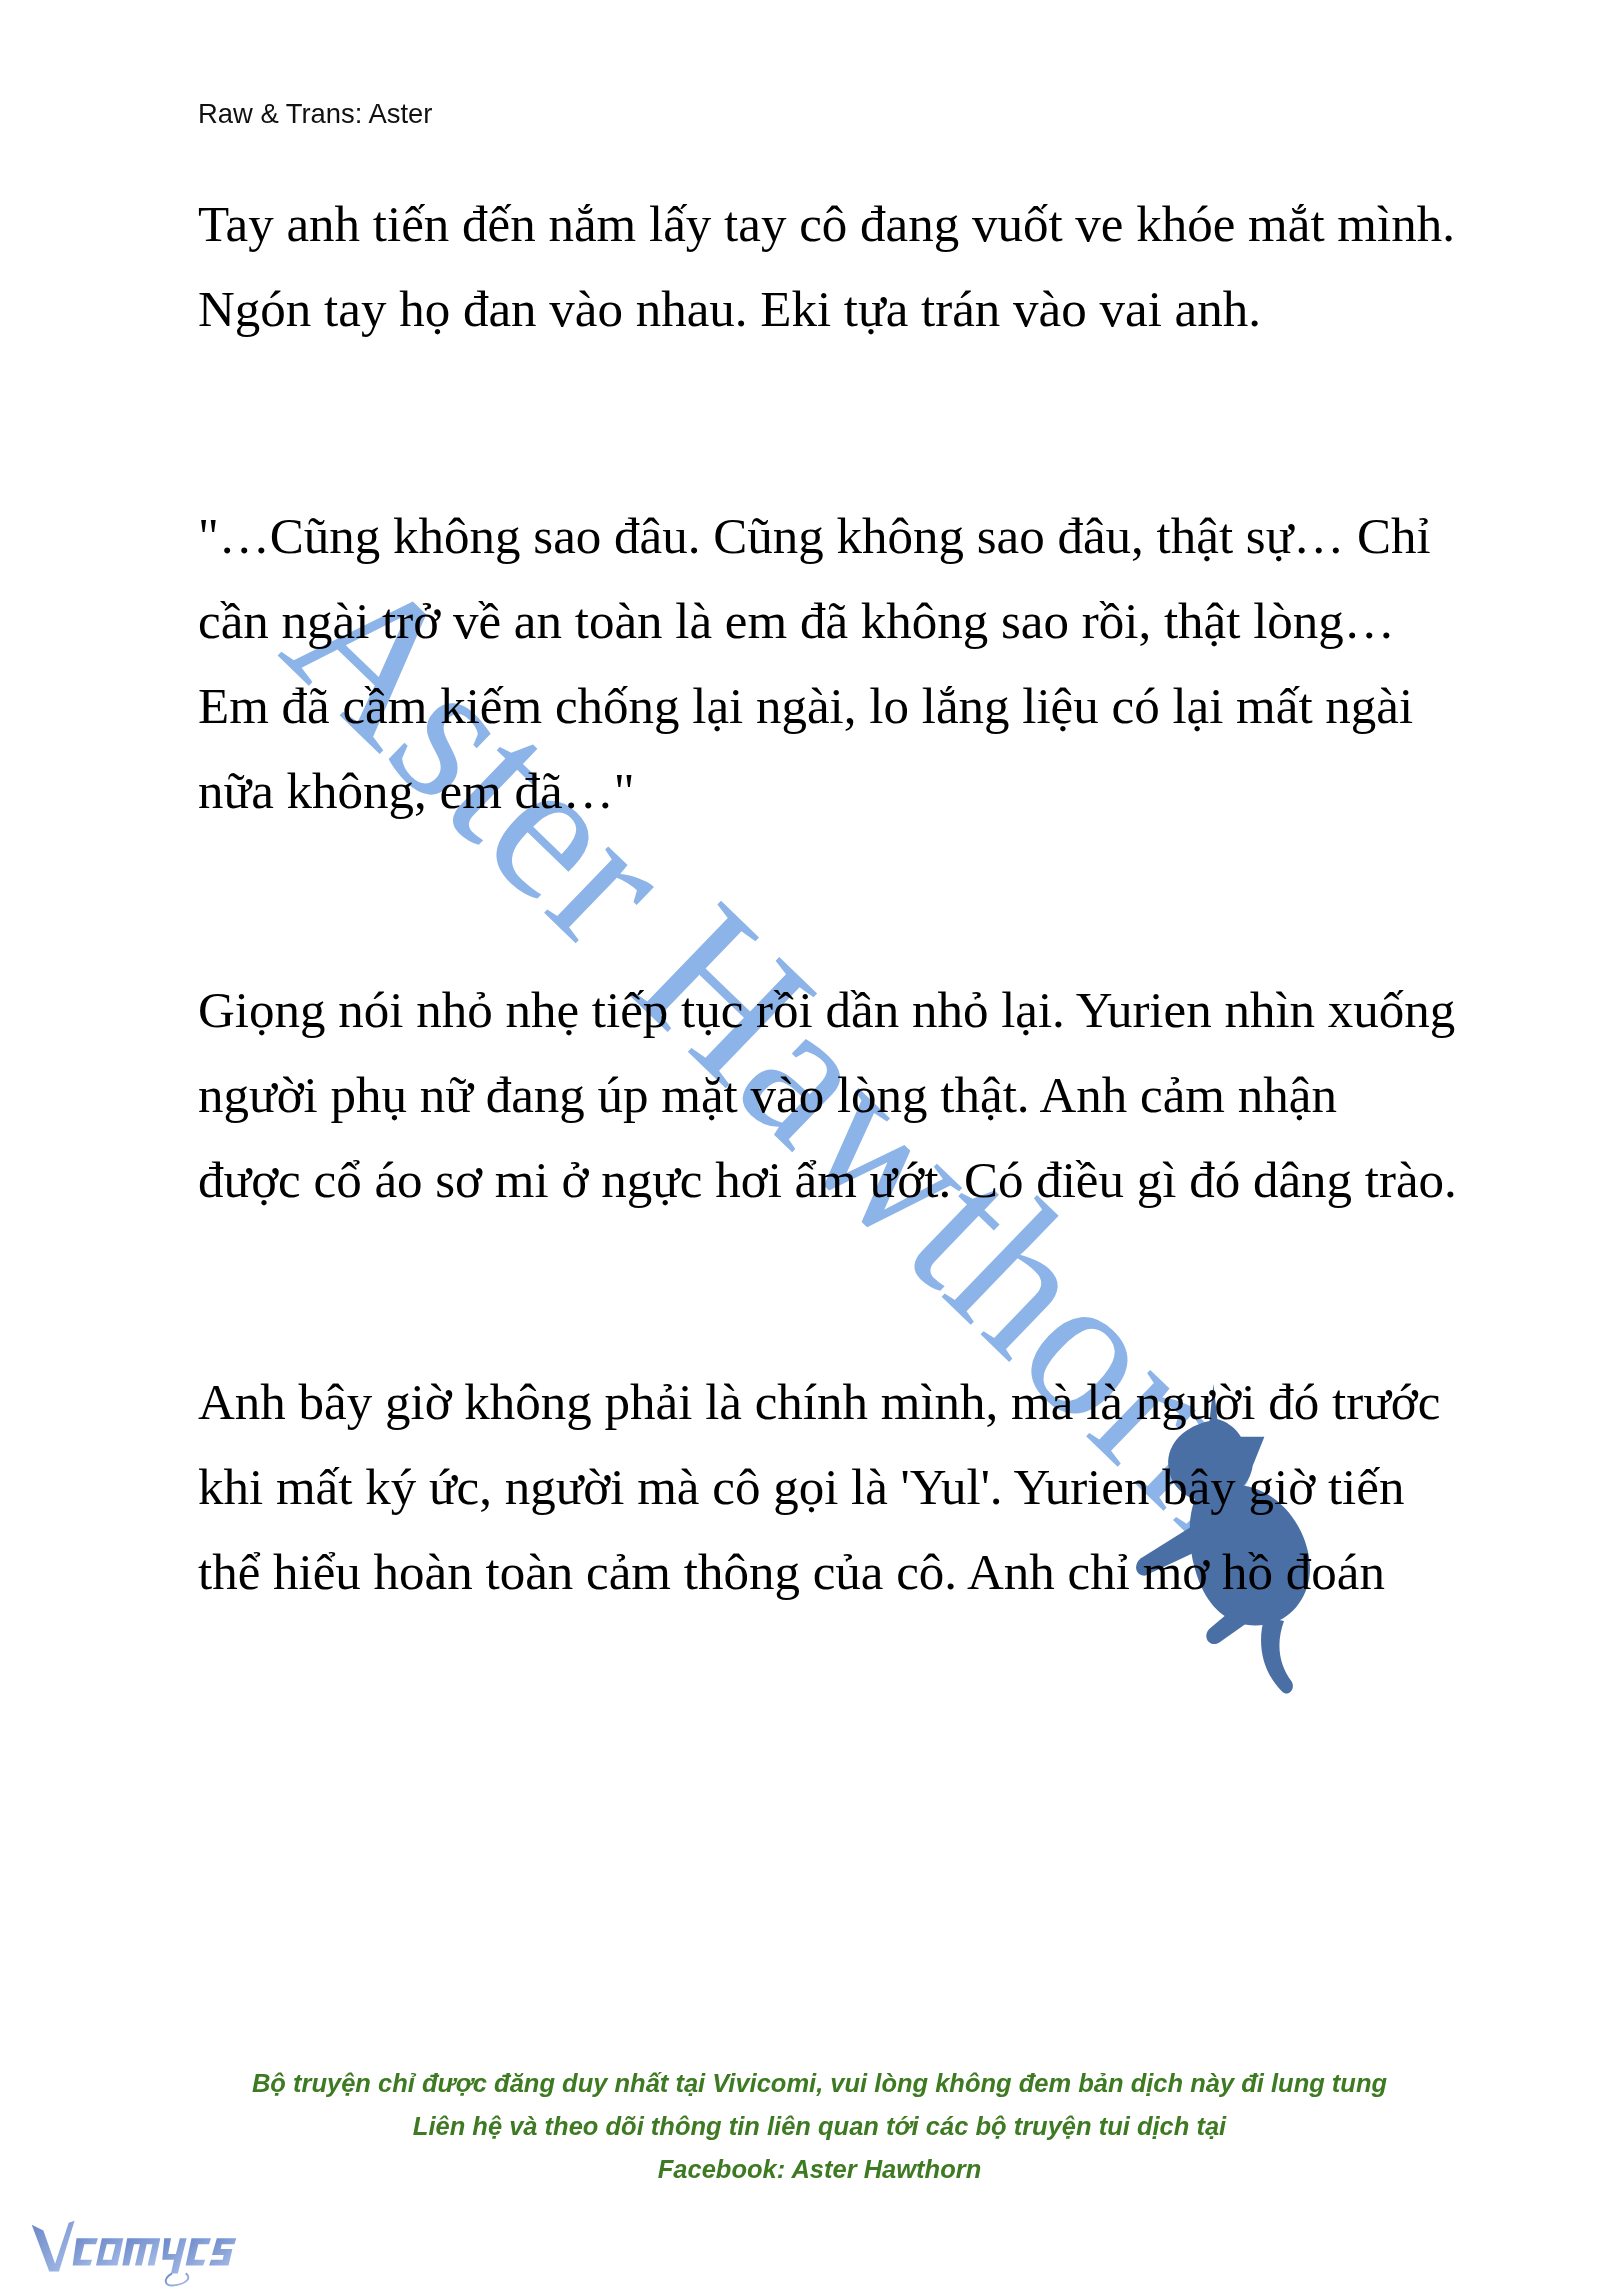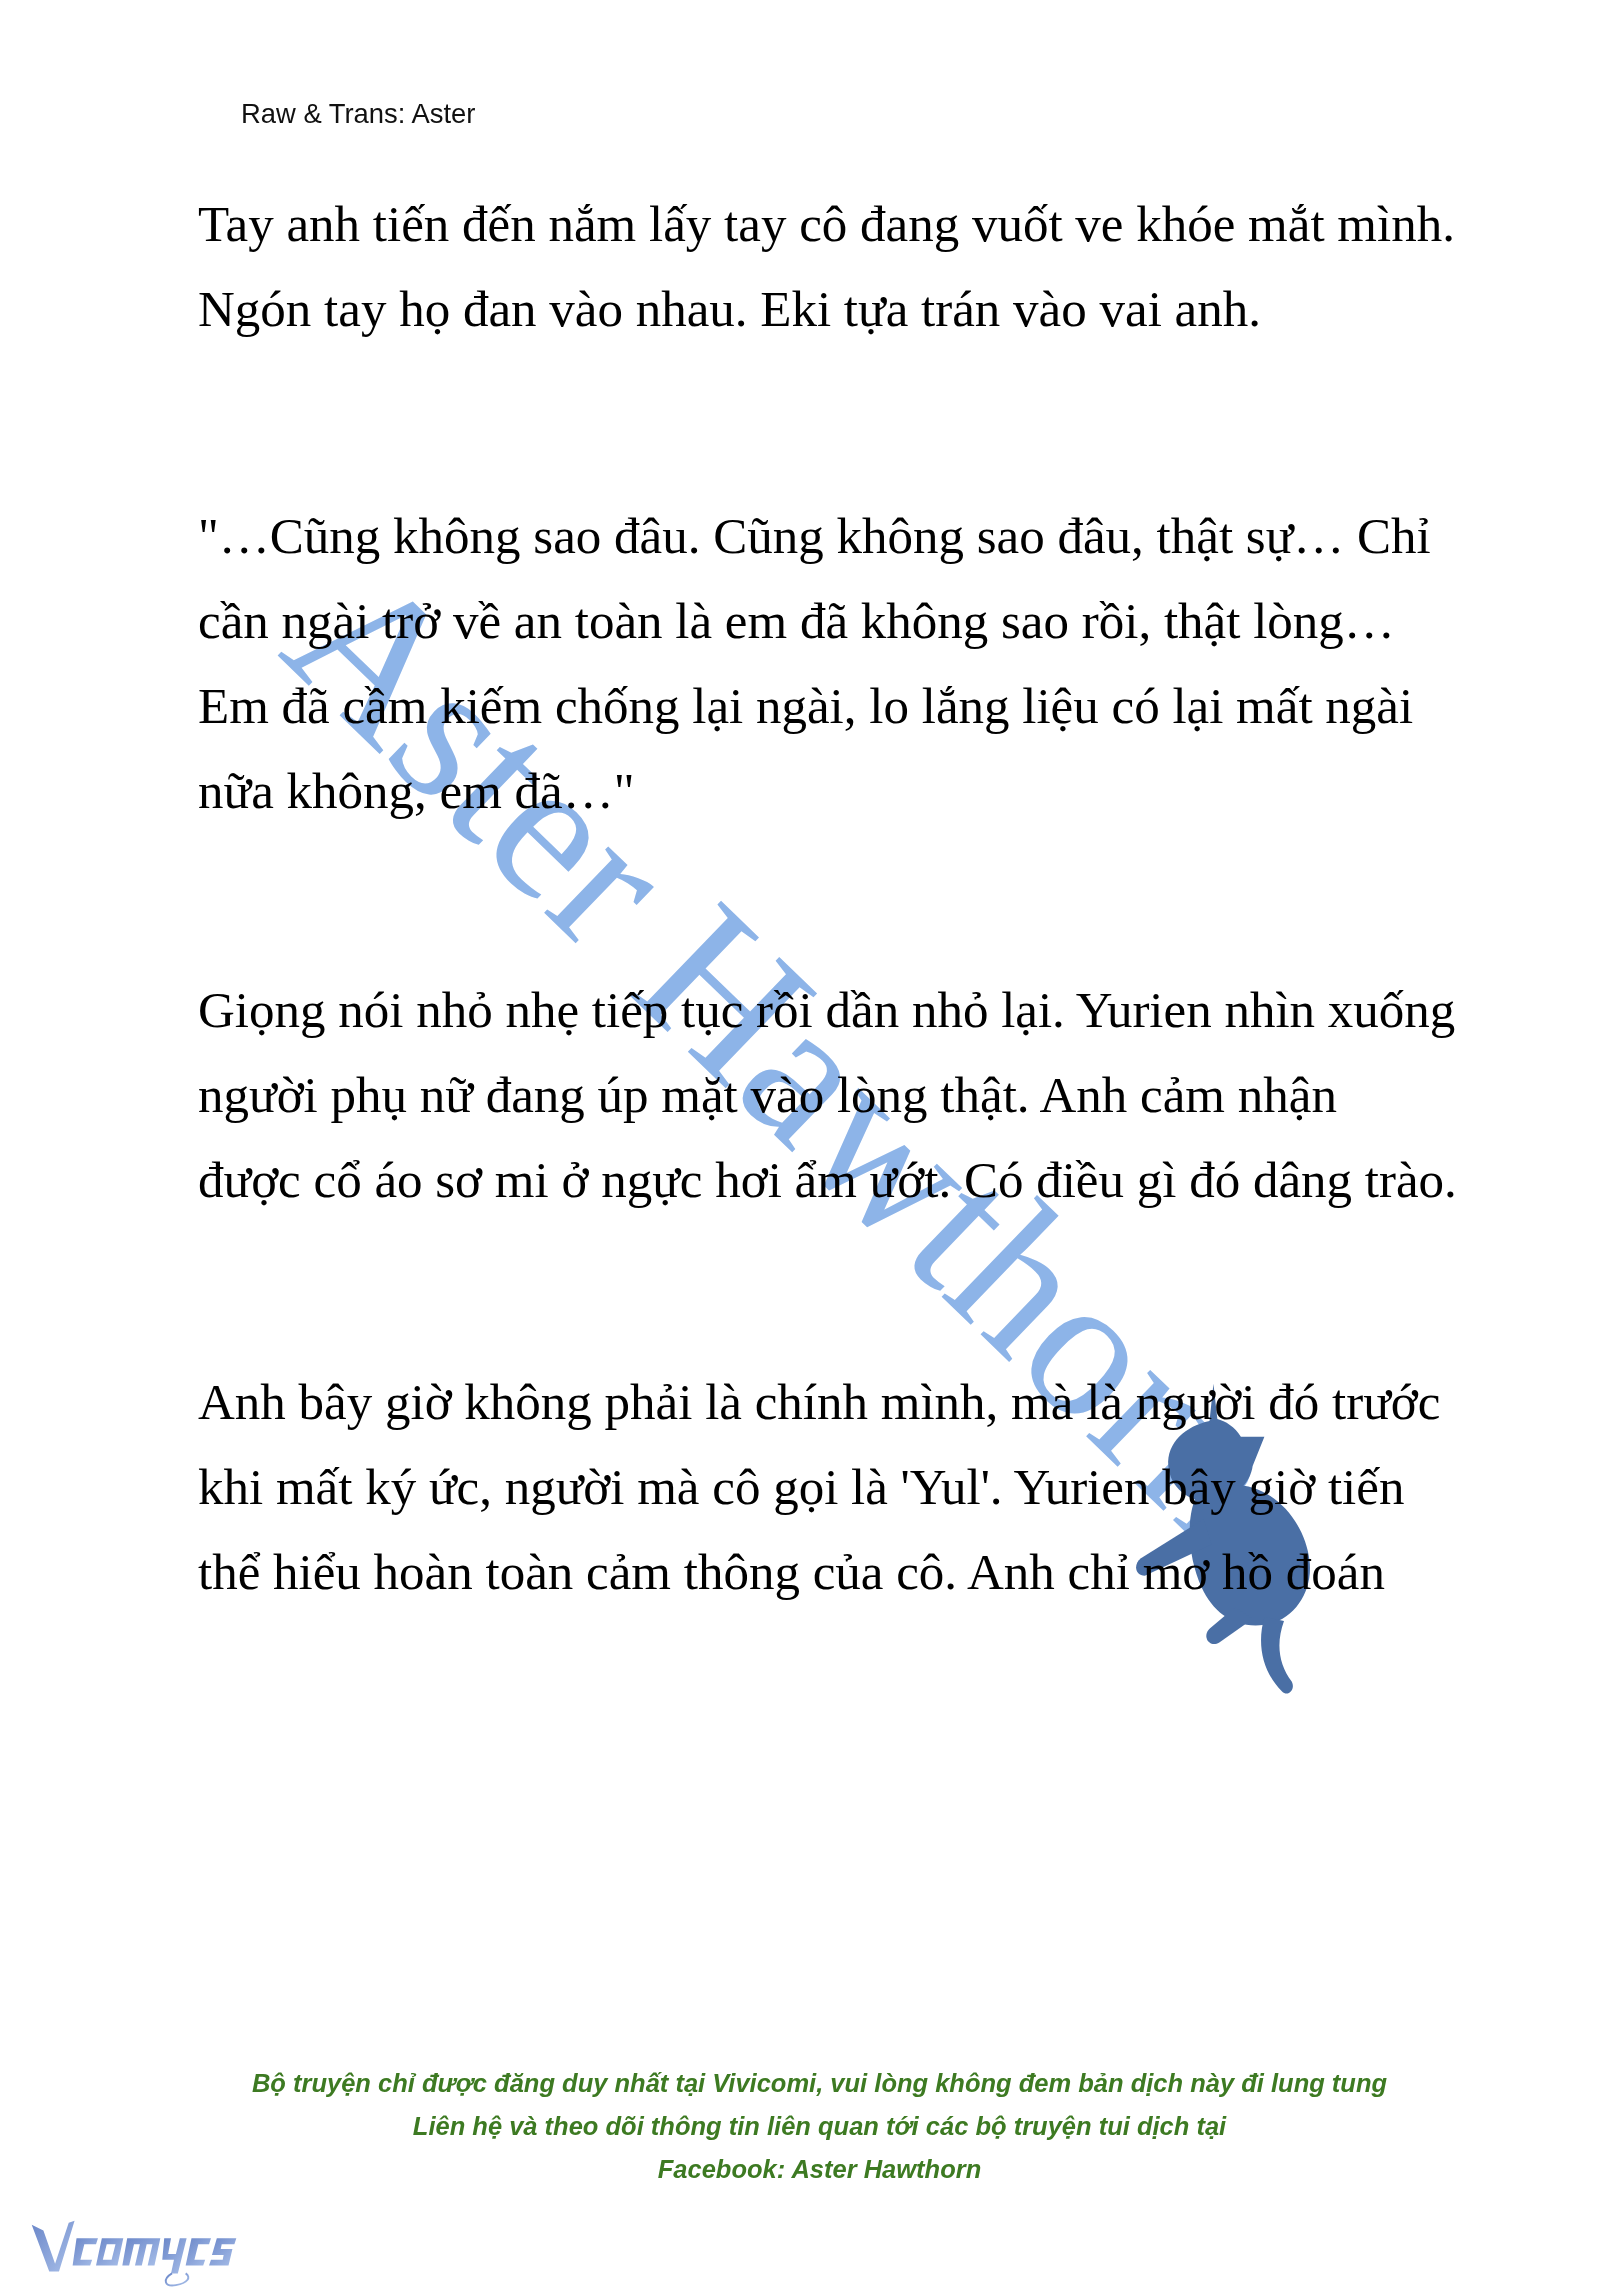--- a/index.html
+++ b/index.html
@@ -22,21 +22,20 @@
     }
     .header-credit {
       position: absolute;
       left: 198px;
       top: 97px;
       font-family: "Liberation Sans", sans-serif;
       font-size: 27.4px;
       line-height: 33px;
       color: #111111;
       white-space: nowrap;
-      margin-left: 43px;
     }
     .para {
       position: absolute;
       left: 198px;
       margin: 0;
       font-family: "Liberation Serif", serif;
       font-size: 51px;
       line-height: 85px;
       color: #000000;
       white-space: nowrap;

